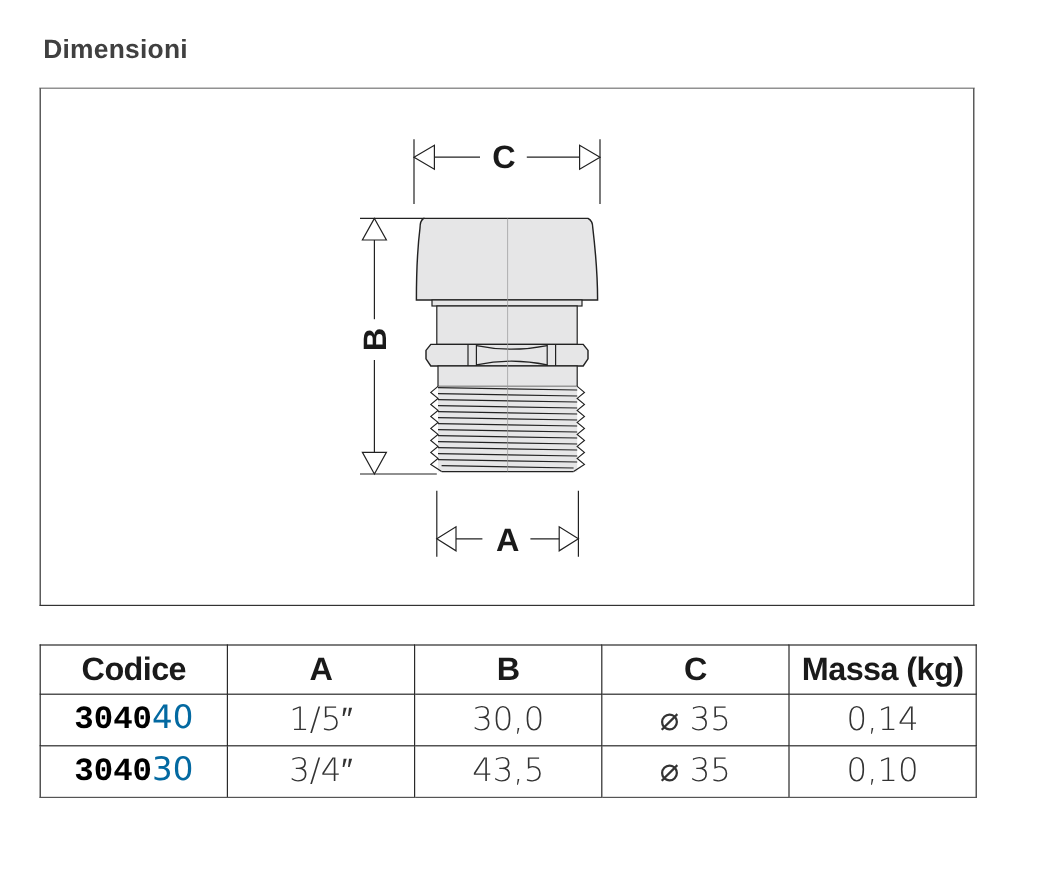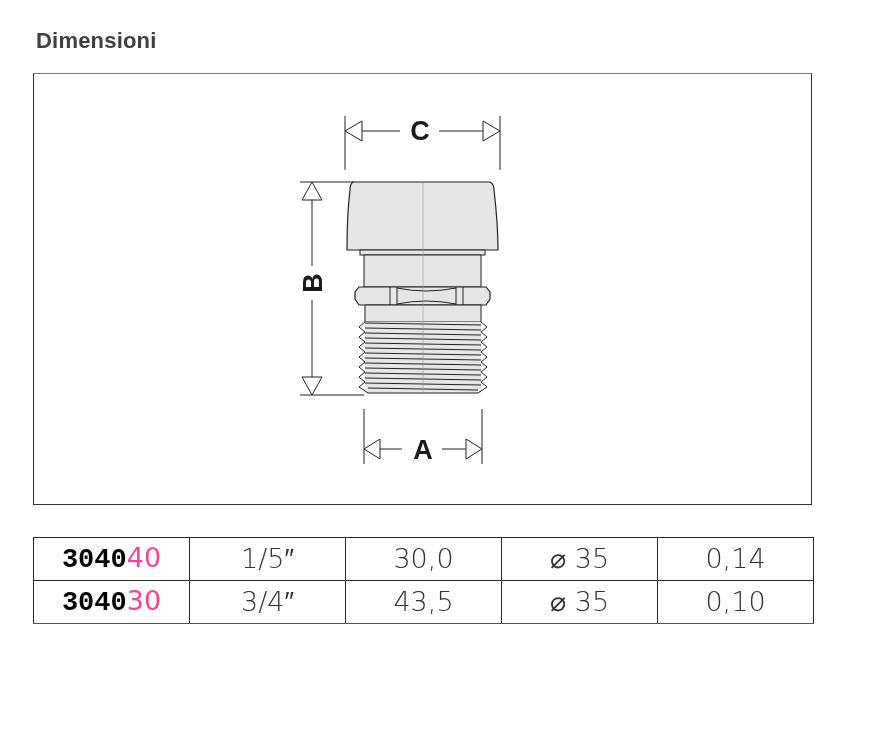--- a/index.html
+++ b/index.html
@@ -11,21 +11,21 @@
                 border: 1px solid #333; border-top-color: #777; box-sizing: border-box; }
   .figure-box svg { position: absolute; left: 0; top: 0; }
   table.dims { position: absolute; left: 33px; top: 537px; width: 780px; border-collapse: collapse;
                table-layout: fixed; }
   table.dims td, table.dims th { border: 1.5px solid #2a2a2a; text-align: center; padding: 0;
                height: 40px; font-size: 27px; line-height: 40px; white-space: nowrap; overflow: hidden; }
   table.dims th { font-family: "Liberation Sans", sans-serif; font-weight: bold; font-size: 27px;
                   letter-spacing: -0.5px; }
   table.dims td { font-family: "DejaVu Sans", sans-serif; font-weight: 200; color: #333; }
   .code-bold { font-family: Liberation Mono, monospace; font-weight: bold; color: #000000; }
-  .code-light { font-family: "DejaVu Sans", sans-serif; font-weight: normal; color: #ec4899; text-align: right; }
+  .code-light { font-family: "DejaVu Sans", sans-serif; font-weight: normal; color: #0369a1; text-align: right; }
   table.dims tr:last-child td { border-bottom-color: #555; }
 </style>
 </head>
 <body>
 
 <div class="title">Dimensioni</div>
 
 <div class="figure-box">
   <svg width="779" height="432" viewBox="0 0 779 432">
     <g stroke="#222" stroke-width="1" fill="none">
@@ -103,20 +103,27 @@
 
 <table class="dims">
   <colgroup>
     <col style="width:156px">
       <col style="width:156px">
       <col style="width:156px">
       <col style="width:156px">
       <col style="width:156px">
   </colgroup>
   <tbody>
+      <tr>
+    <th>Codice</th>
+    <th>A</th>
+    <th>B</th>
+    <th>C</th>
+    <th>Massa (kg)</th>
+  </tr>
   <tr>
     <td><span class="code-bold">3040</span><span class="code-light">40</span></td>
     <td>1/5″</td>
     <td>30,0</td>
     <td>⌀ 35</td>
     <td>0,14</td>
   </tr>
   <tr>
     <td><span class="code-bold">3040</span><span class="code-light">30</span></td>
     <td>3/4″</td>

